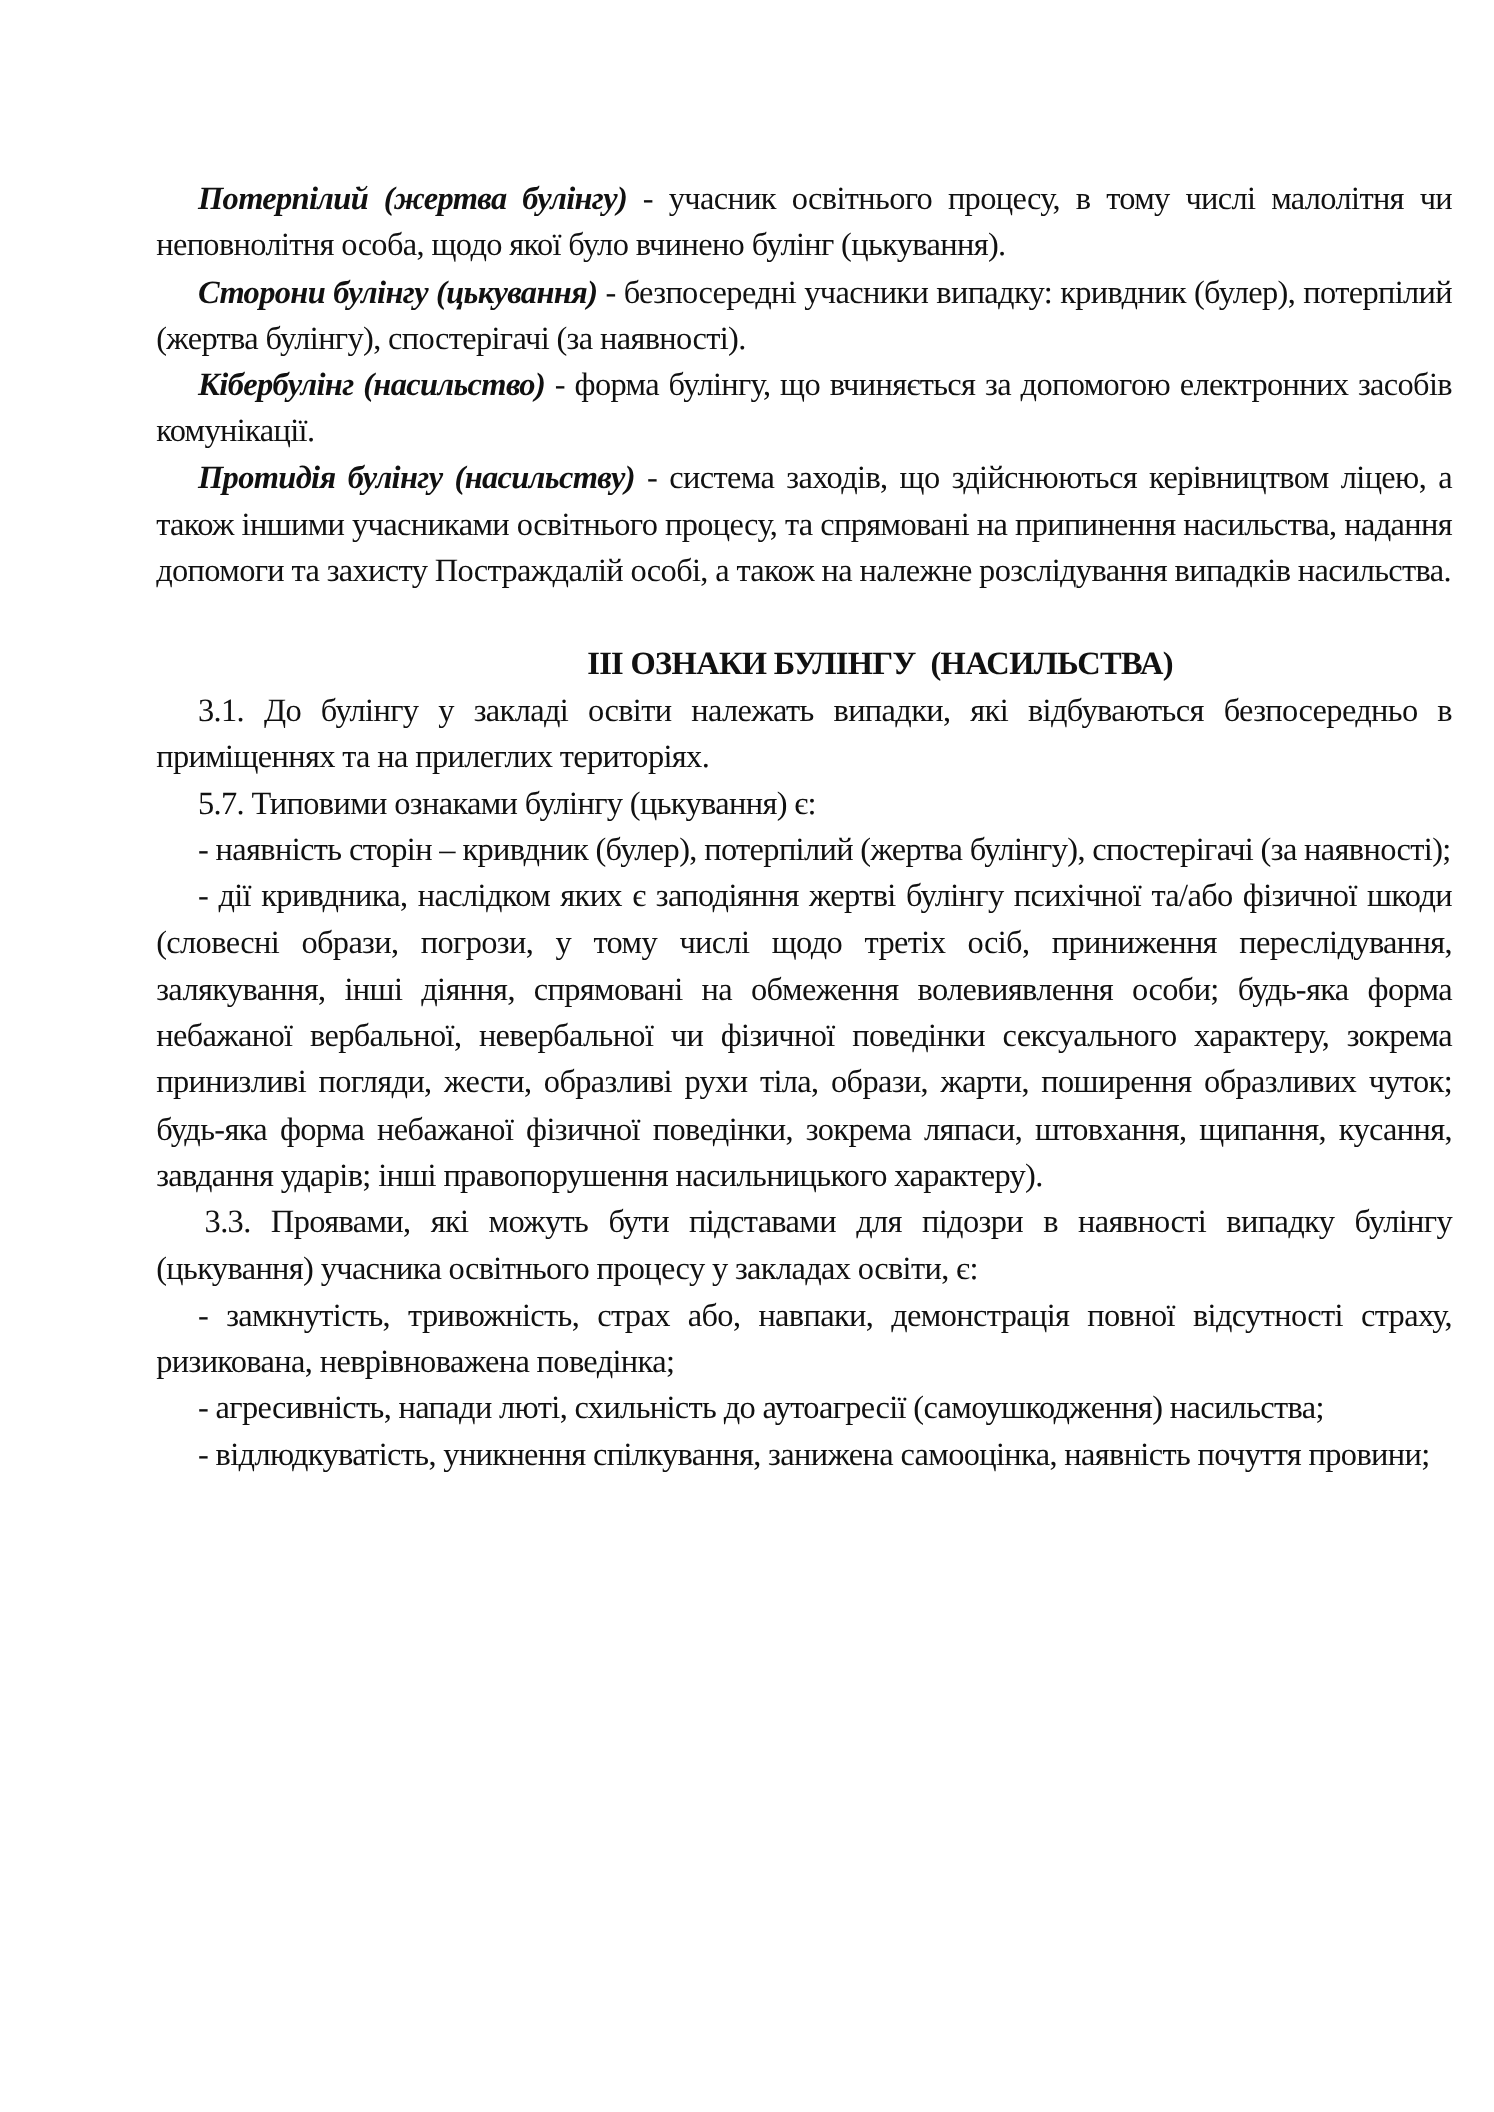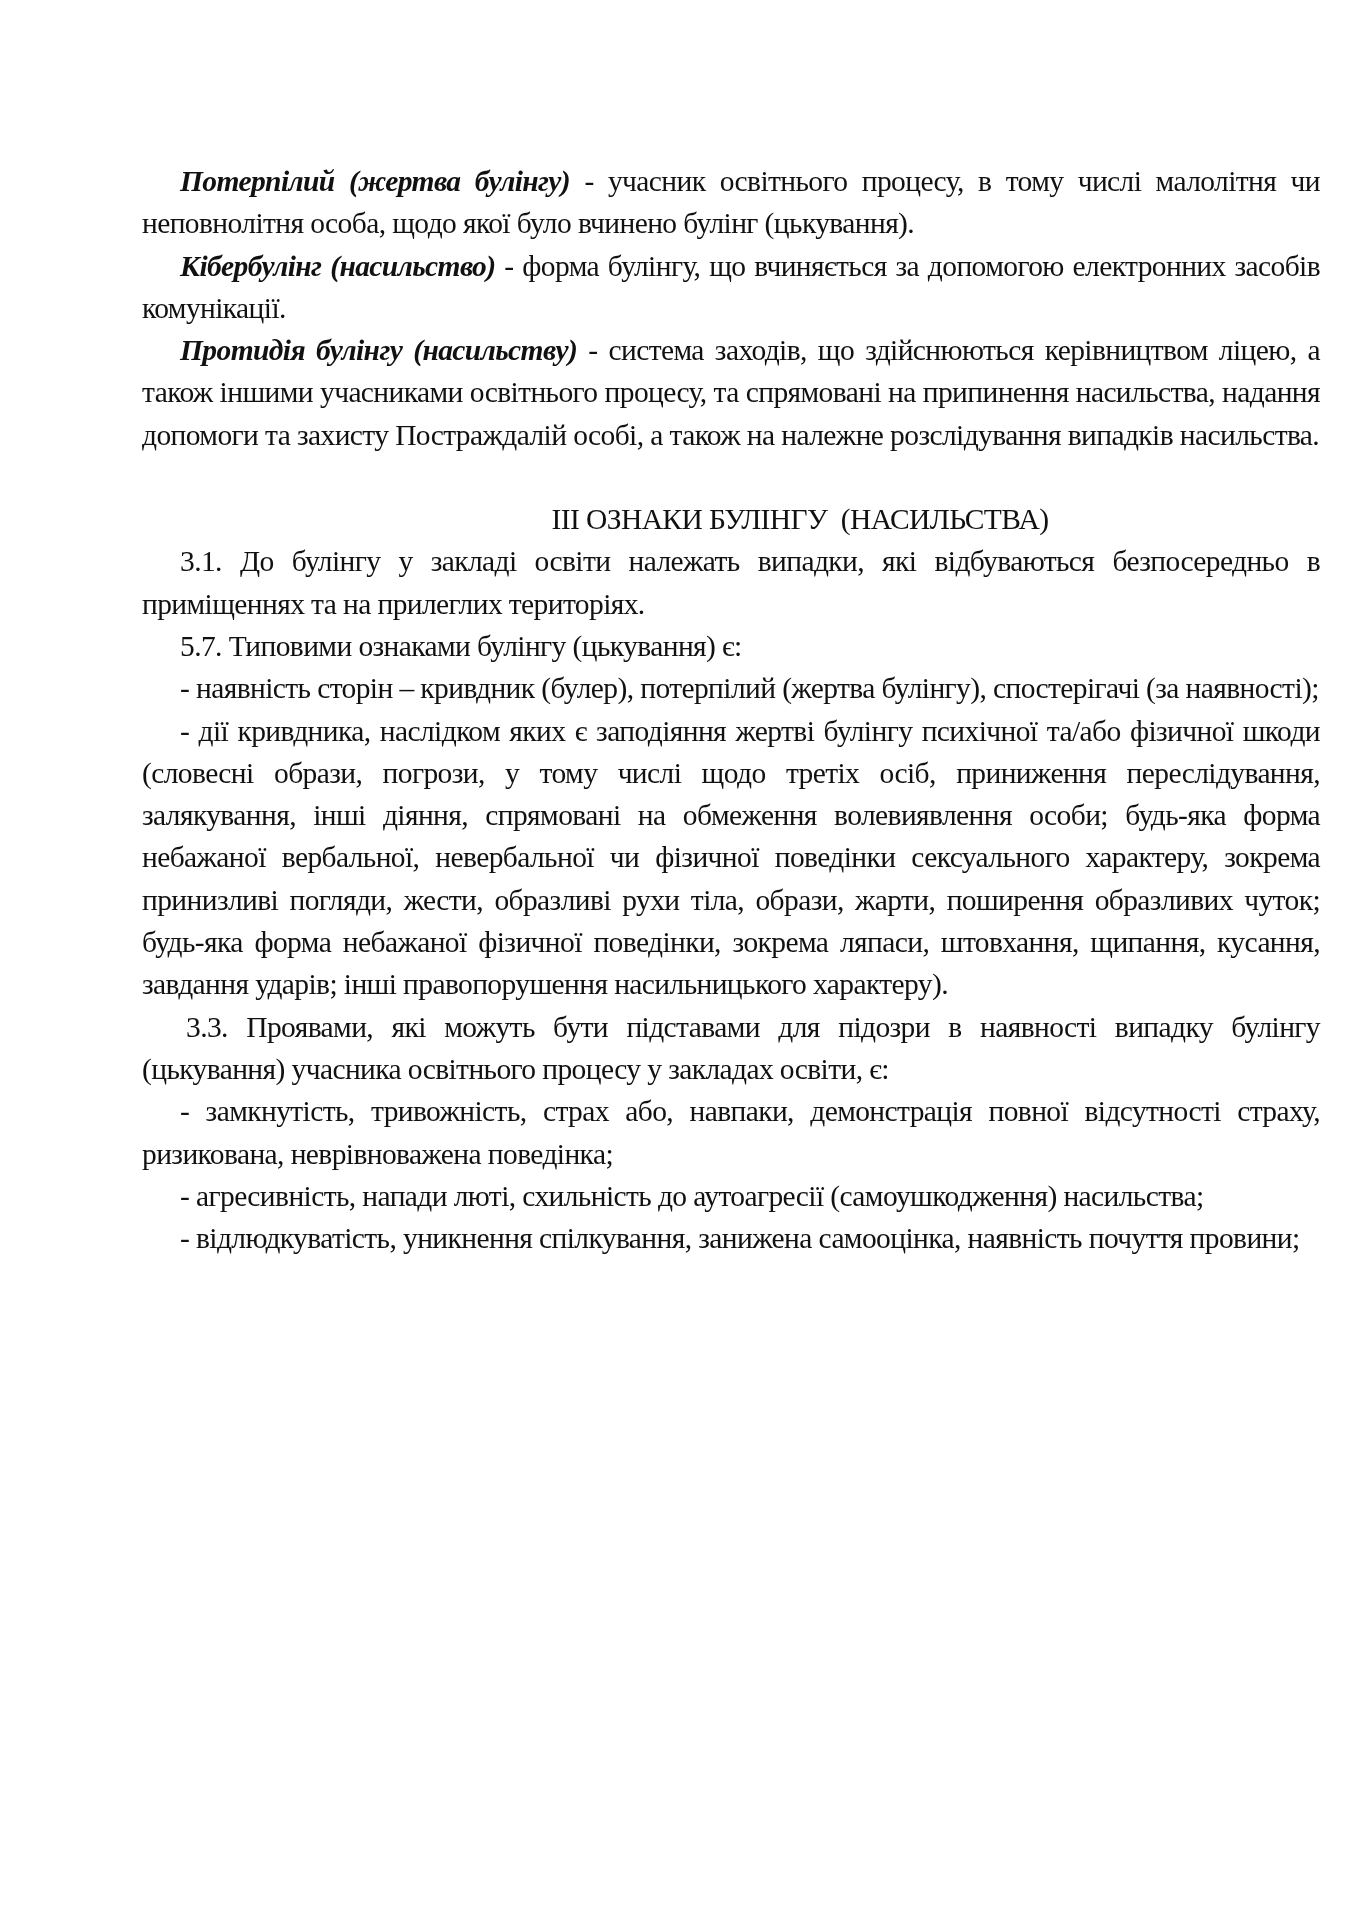--- a/index.html
+++ b/index.html
@@ -30,33 +30,34 @@
       text-indent: 38px;
     }
     .p.ind2 { text-indent: 44px; }
     .term {
       font-weight: bold;
       font-style: italic;
     }
     .heading {
       margin: 42px 0 0 0;
       text-align: center;
-      font-weight: normal;
+      font-weight: bold;
       padding-left: 138px;
       white-space: pre;
     }
   </style>
 </head>
 <body>
 
 <div class="page">
 
   <p class="p"><span class="term">Потерпілий (жертва булінгу)</span><span> - учасник освітнього процесу, в тому числі малолітня чи неповнолітня особа, щодо якої було вчинено булінг (цькування).</span></p>
 
 
+  <p class="p"><span class="term">Сторони булінгу (цькування)</span><span> - безпосередні учасники випадку: кривдник (булер), потерпілий (жертва булінгу), спостерігачі (за наявності).</span></p>
 
   <p class="p"><span class="term">Кібербулінг (насильство)</span><span> - форма булінгу, що вчиняється за допомогою електронних засобів комунікації.</span></p>
 
   <p class="p"><span class="term">Протидія булінгу (насильству)</span><span> - система заходів, що здійснюються керівництвом ліцею, а також іншими учасниками освітнього процесу, та спрямовані на припинення насильства, надання допомоги та захисту Постраждалій особі, а також на належне розслідування випадків насильства.</span></p>
 
   <h2 class="heading" style="font-size:29.5px;">III ОЗНАКИ БУЛІНГУ  (НАСИЛЬСТВА)</h2>
 
   <p class="p">3.1. До булінгу у закладі освіти  належать випадки, які відбуваються безпосередньо в приміщеннях та на прилеглих територіях.</p>
   <p class="p">5.7. Типовими ознаками булінгу (цькування) є:</p>
   <p class="p">- наявність сторін – кривдник (булер), потерпілий (жертва булінгу), спостерігачі (за наявності);</p>

